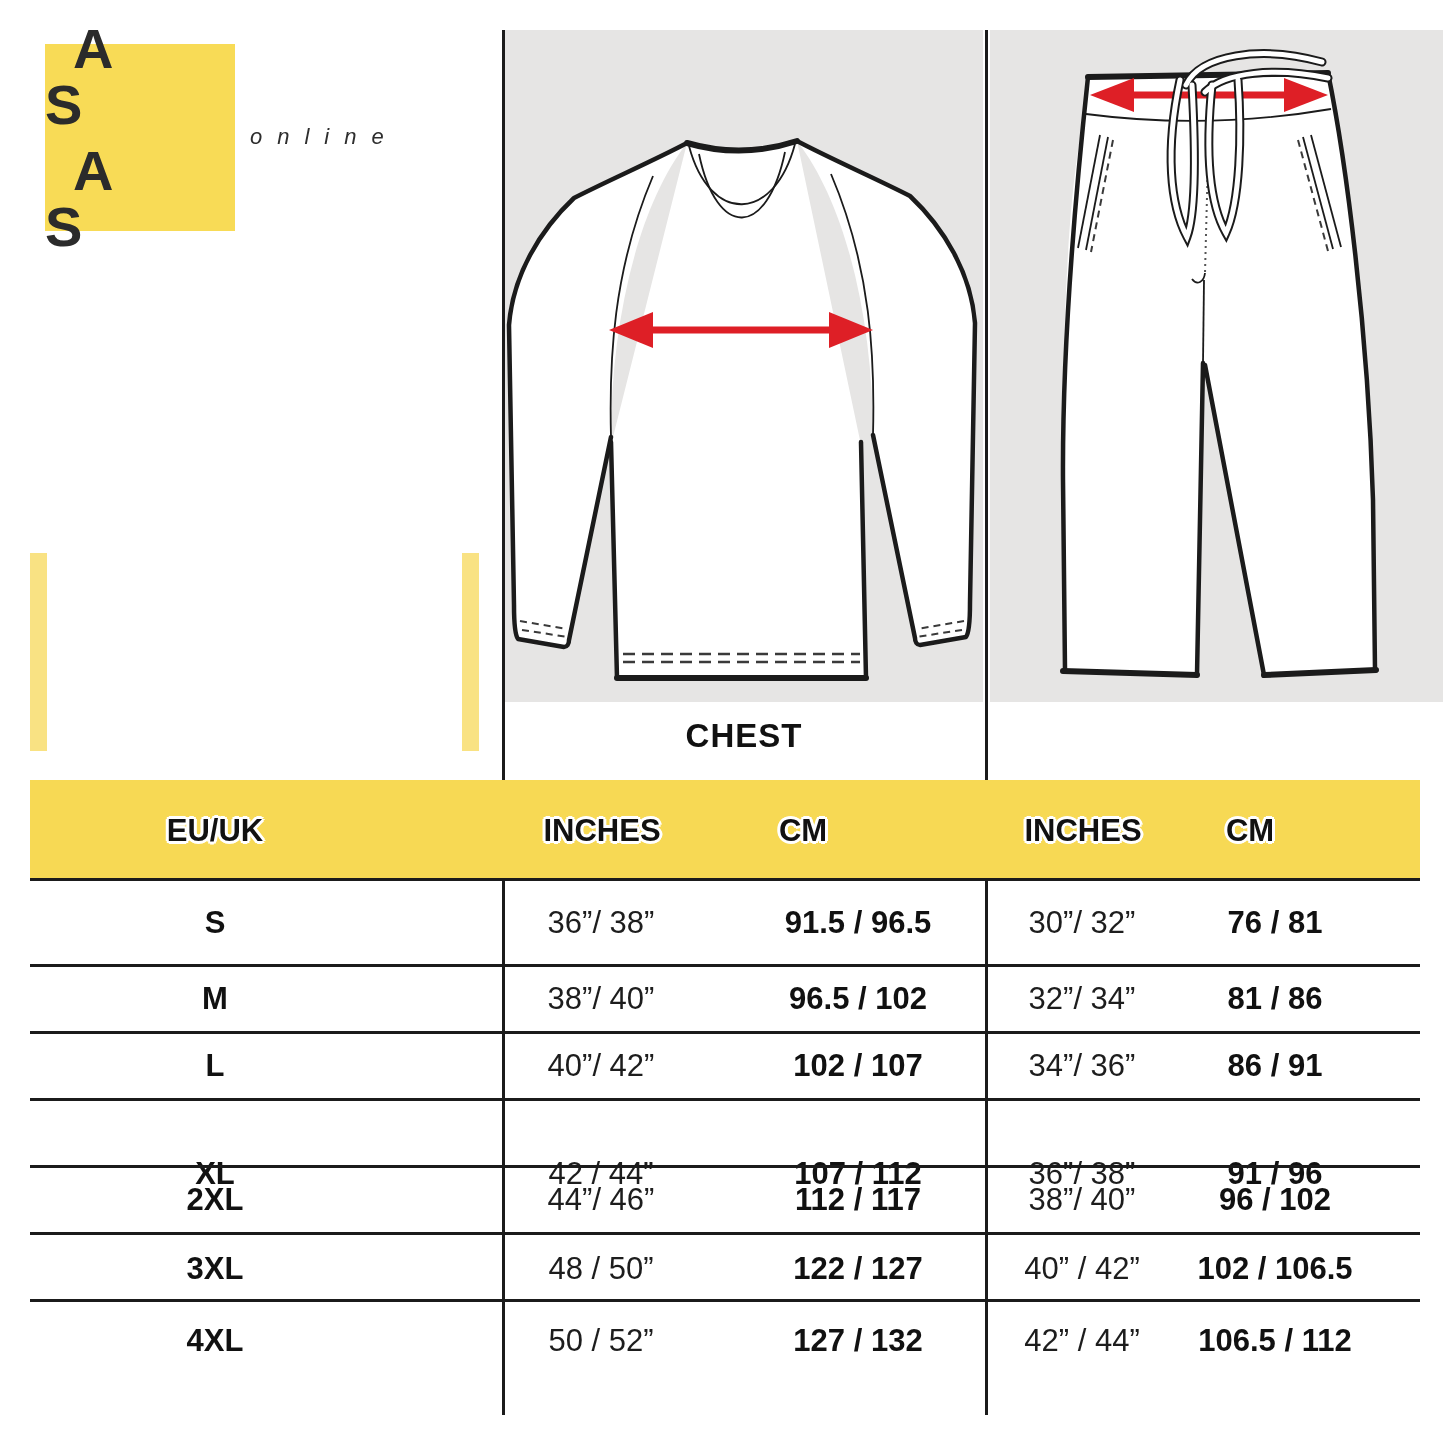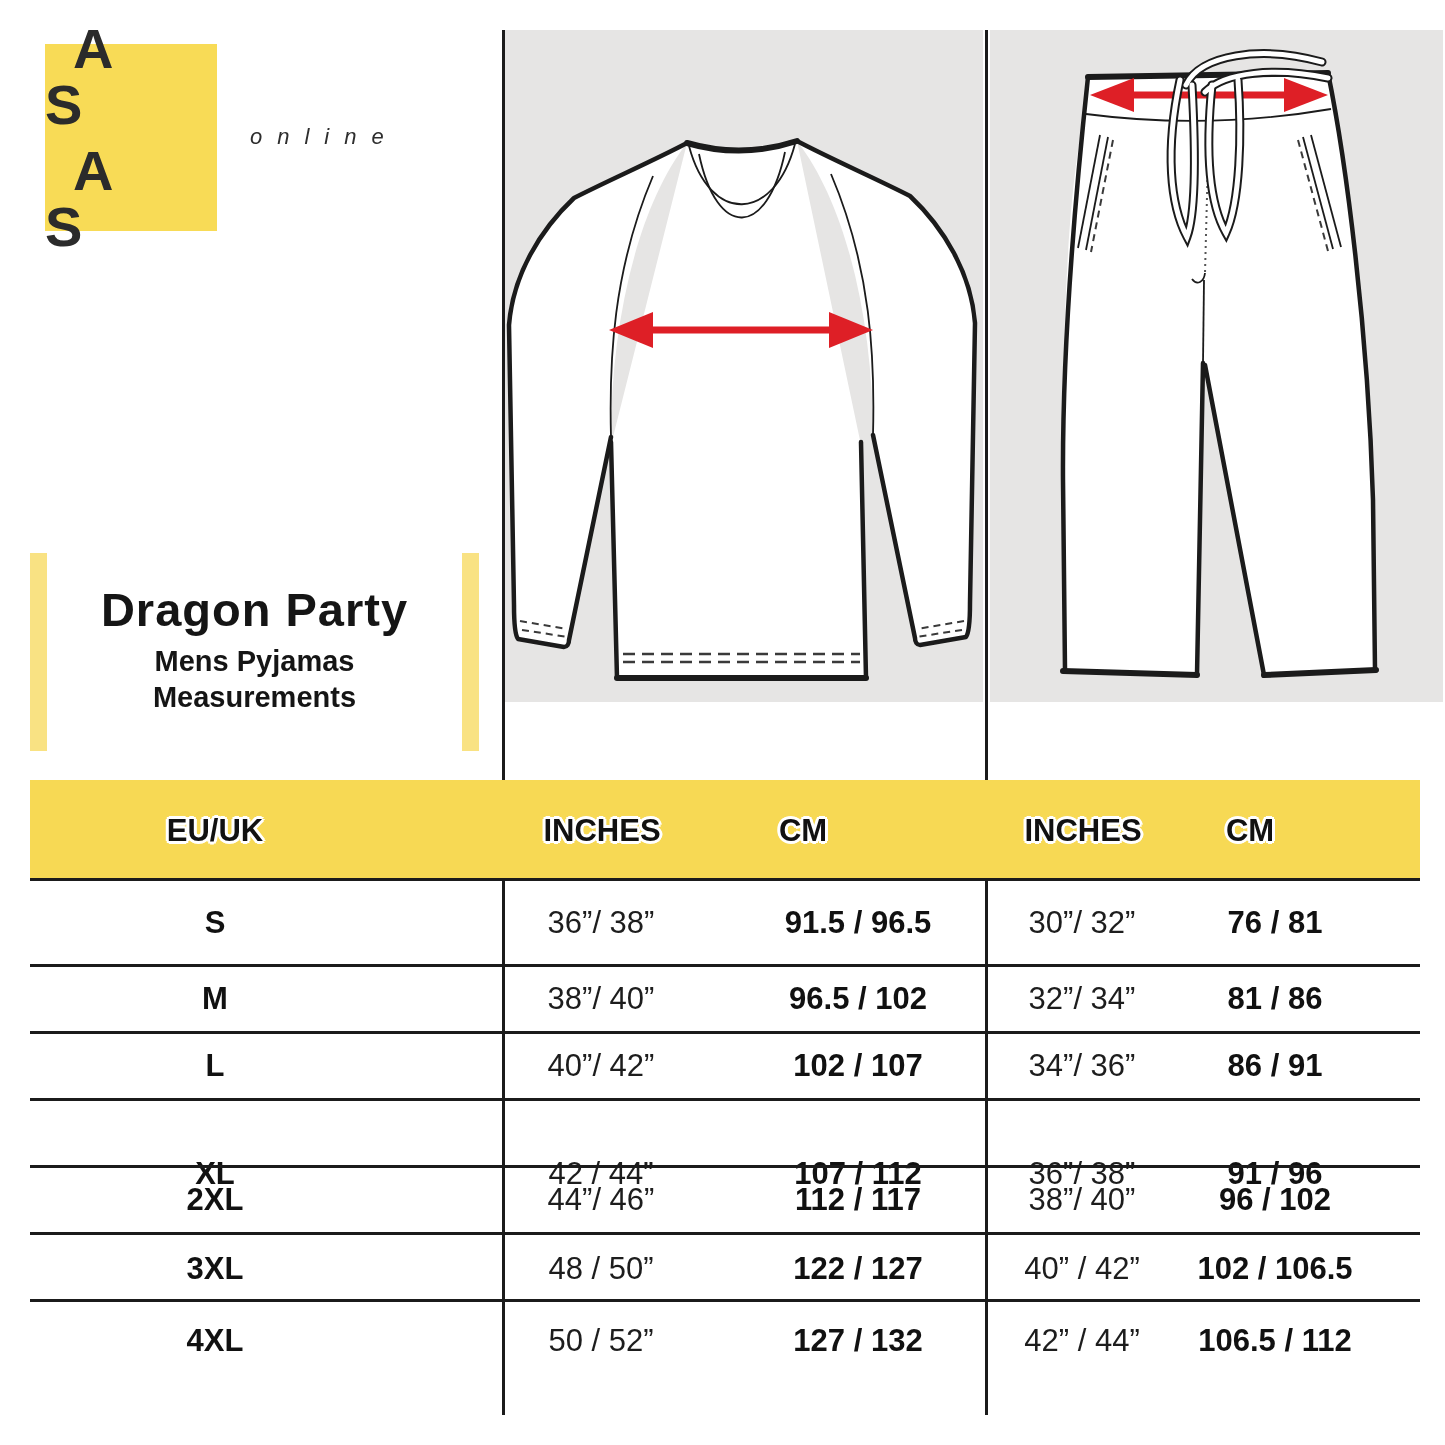--- a/index.html
+++ b/index.html
@@ -11,21 +11,21 @@
     --line-black:#1B1B1B;
     --ink:#161616;
   }
   html,body{margin:0;padding:0;background:#fff;}
   .canvas{
     position:relative;width:1445px;height:1445px;background:#fff;overflow:hidden;
     font-family:"Liberation Sans", sans-serif;color:var(--ink);
   }
   
   .logo-square{
-    position:absolute;left:45px;top:44px;width:172px;height:187px;
+    position:absolute;left:45px;top:44px;width:190px;height:187px;
     background:var(--logo-yellow);
     display:flex;flex-direction:column;justify-content:center;align-items:center;gap:10px;
   }
   .logo-line{
     font-size:56px;font-weight:700;color:#2b2b2b;letter-spacing:28px;
     text-indent:28px; 
     line-height:1;
   }
   .brand-suffix{
     position:absolute;left:250px;top:124px;
@@ -186,28 +186,24 @@
         <path class="cord-outer" d="M190,50 C175,120 180,175 197,207 C207,180 205,110 202,55"></path>
         <path class="cord-outer" d="M222,55 C215,125 220,175 236,203 C250,172 252,105 248,50"></path>
         <path class="cord-inner" d="M196,55 C210,25 270,15 332,32"></path>
         <path class="cord-inner" d="M215,62 C235,42 285,37 338,48"></path>
         <path class="cord-inner" d="M190,50 C175,120 180,175 197,207 C207,180 205,110 202,55"></path>
         <path class="cord-inner" d="M222,55 C215,125 220,175 236,203 C250,172 252,105 248,50"></path>
       </g>
     </svg>
   </div>
 
+  <div class="measure-label chest">CHEST</div>
 
   <div class="title-bar left"></div>
   <div class="title-bar right"></div>
-  <div class="title-block">
-    <p class="title-main">Dragon Party</p>
-    <p class="title-sub first">Mens Pyjamas</p>
-    <p class="title-sub">Measurements</p>
-  </div>
 
   <div class="header-band">
     <span class="band-label h-size">EU/UK</span>
     <span class="band-label h-cin">INCHES</span>
     <span class="band-label h-ccm">CM</span>
     <span class="band-label h-win">INCHES</span>
     <span class="band-label h-wcm">CM</span>
   </div>
 
   <div class="t-row" style="top:881px;height:83px;">

